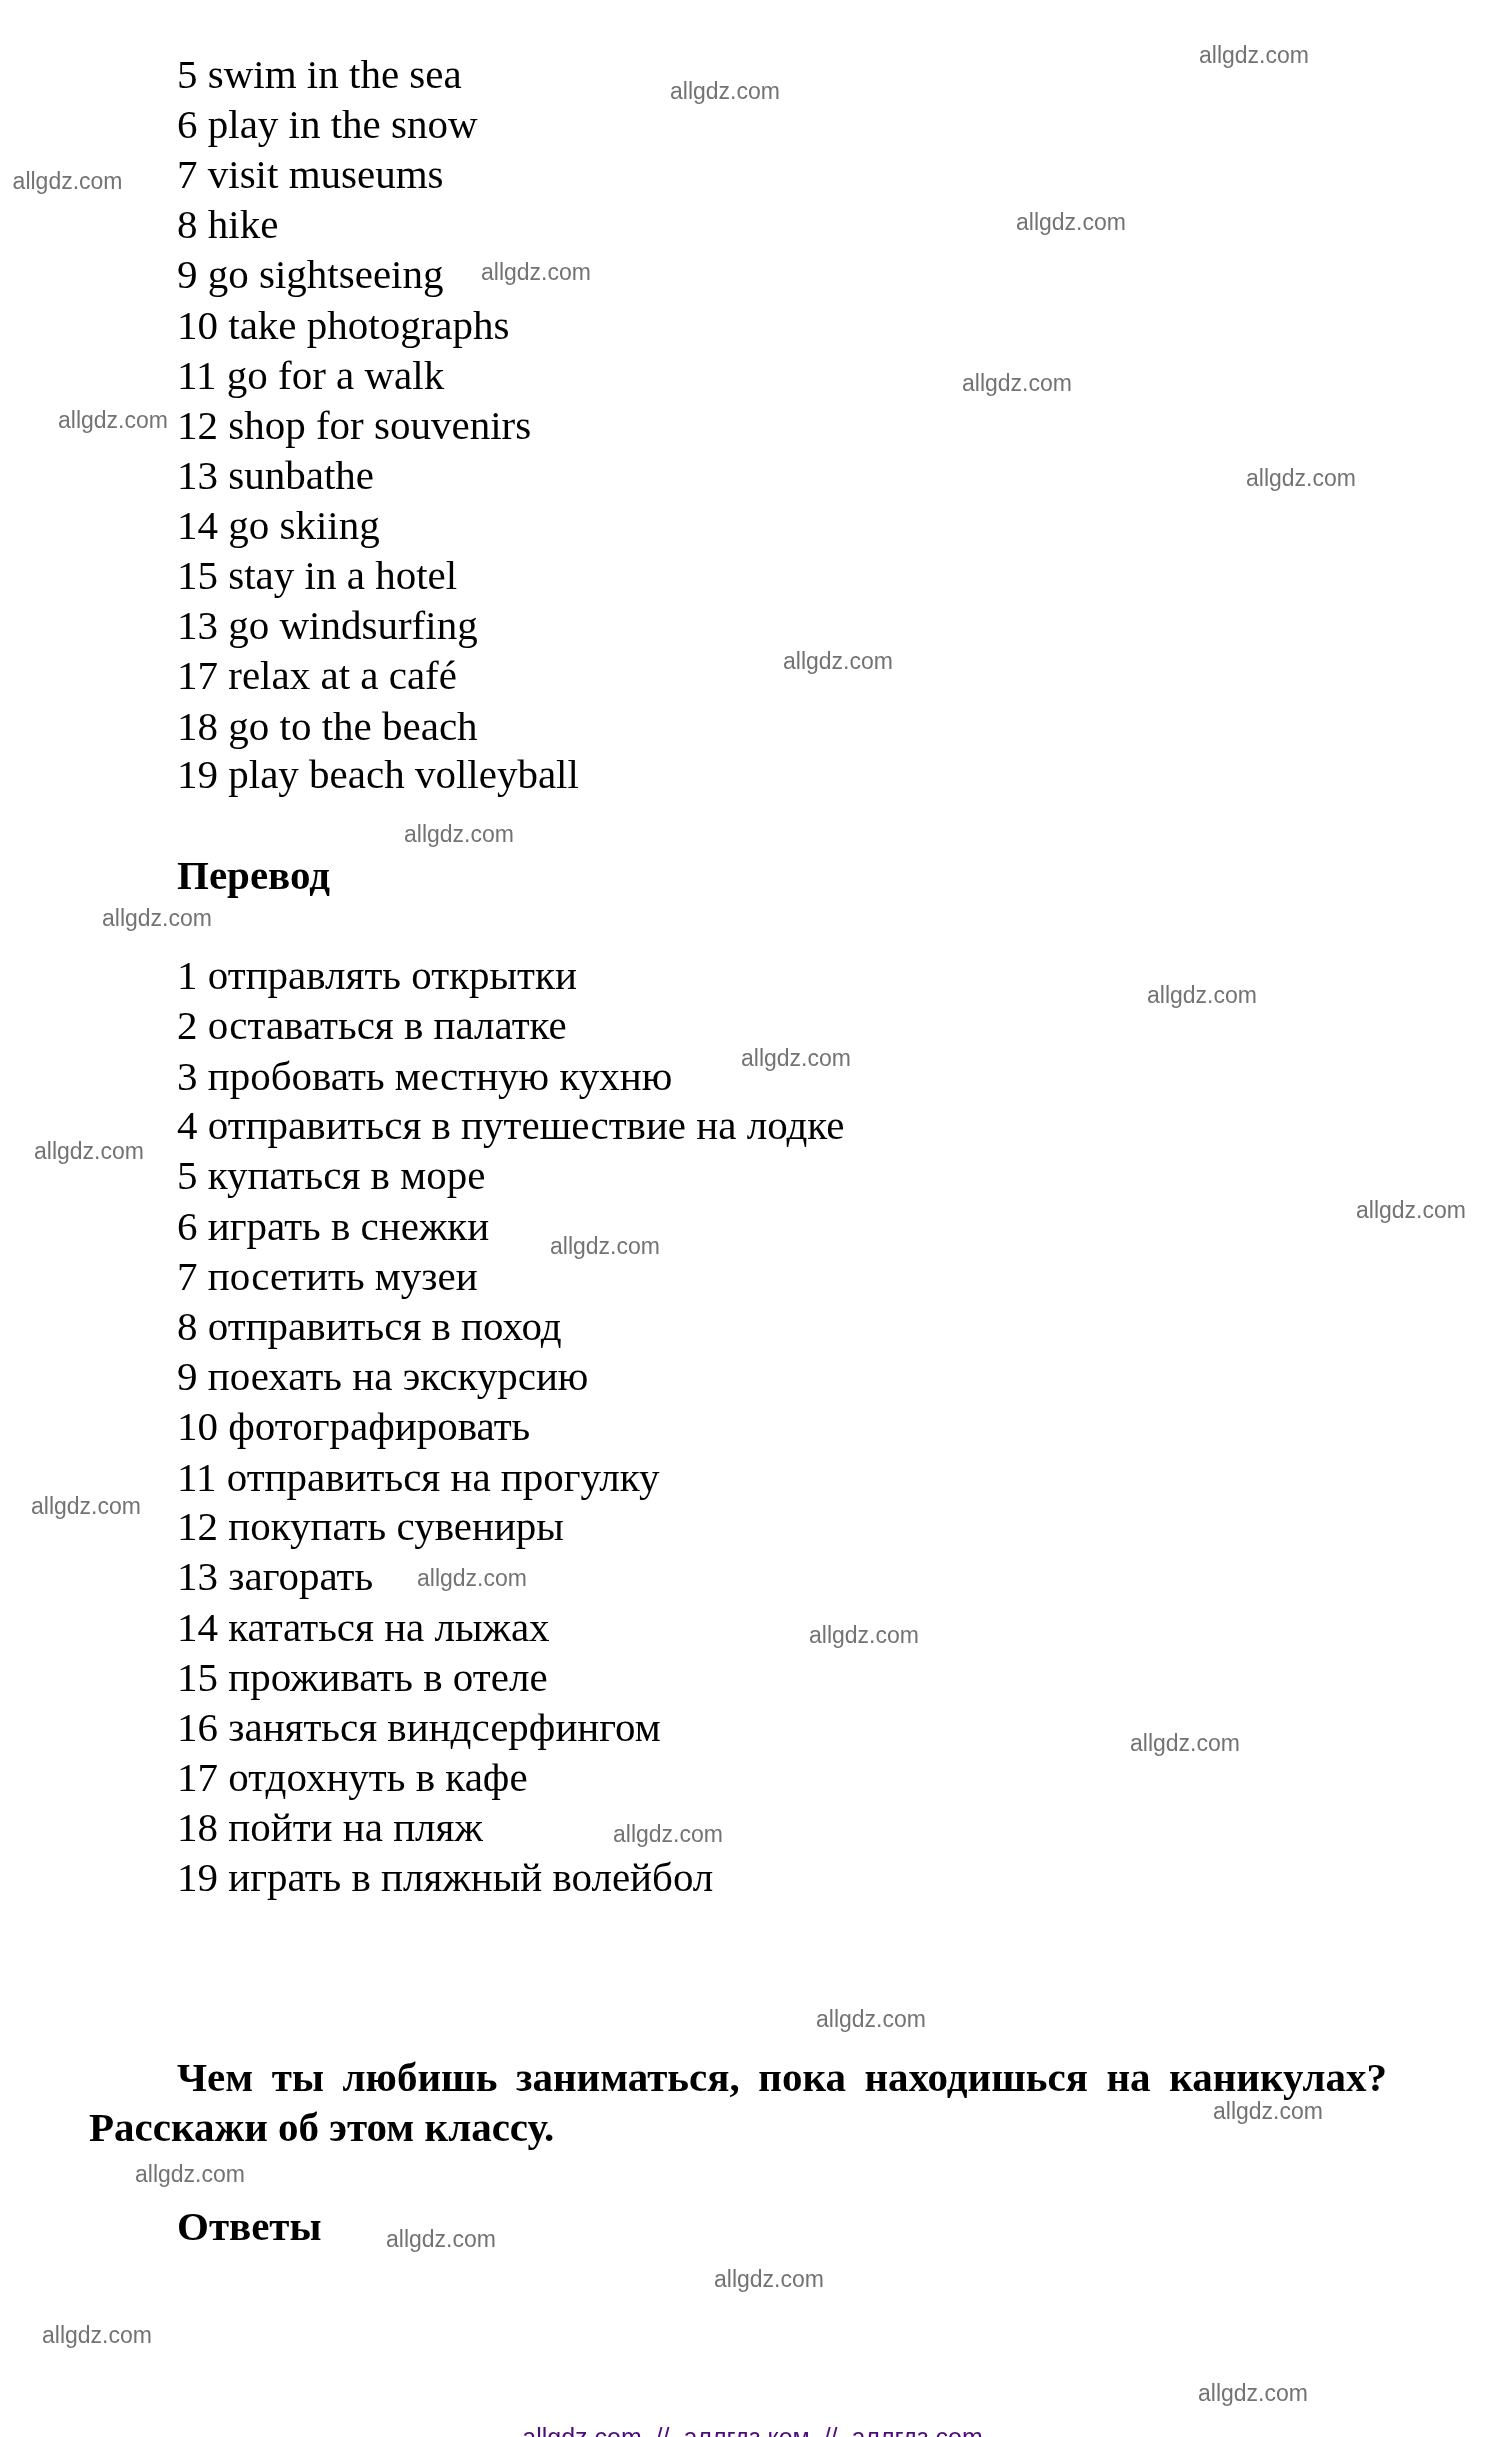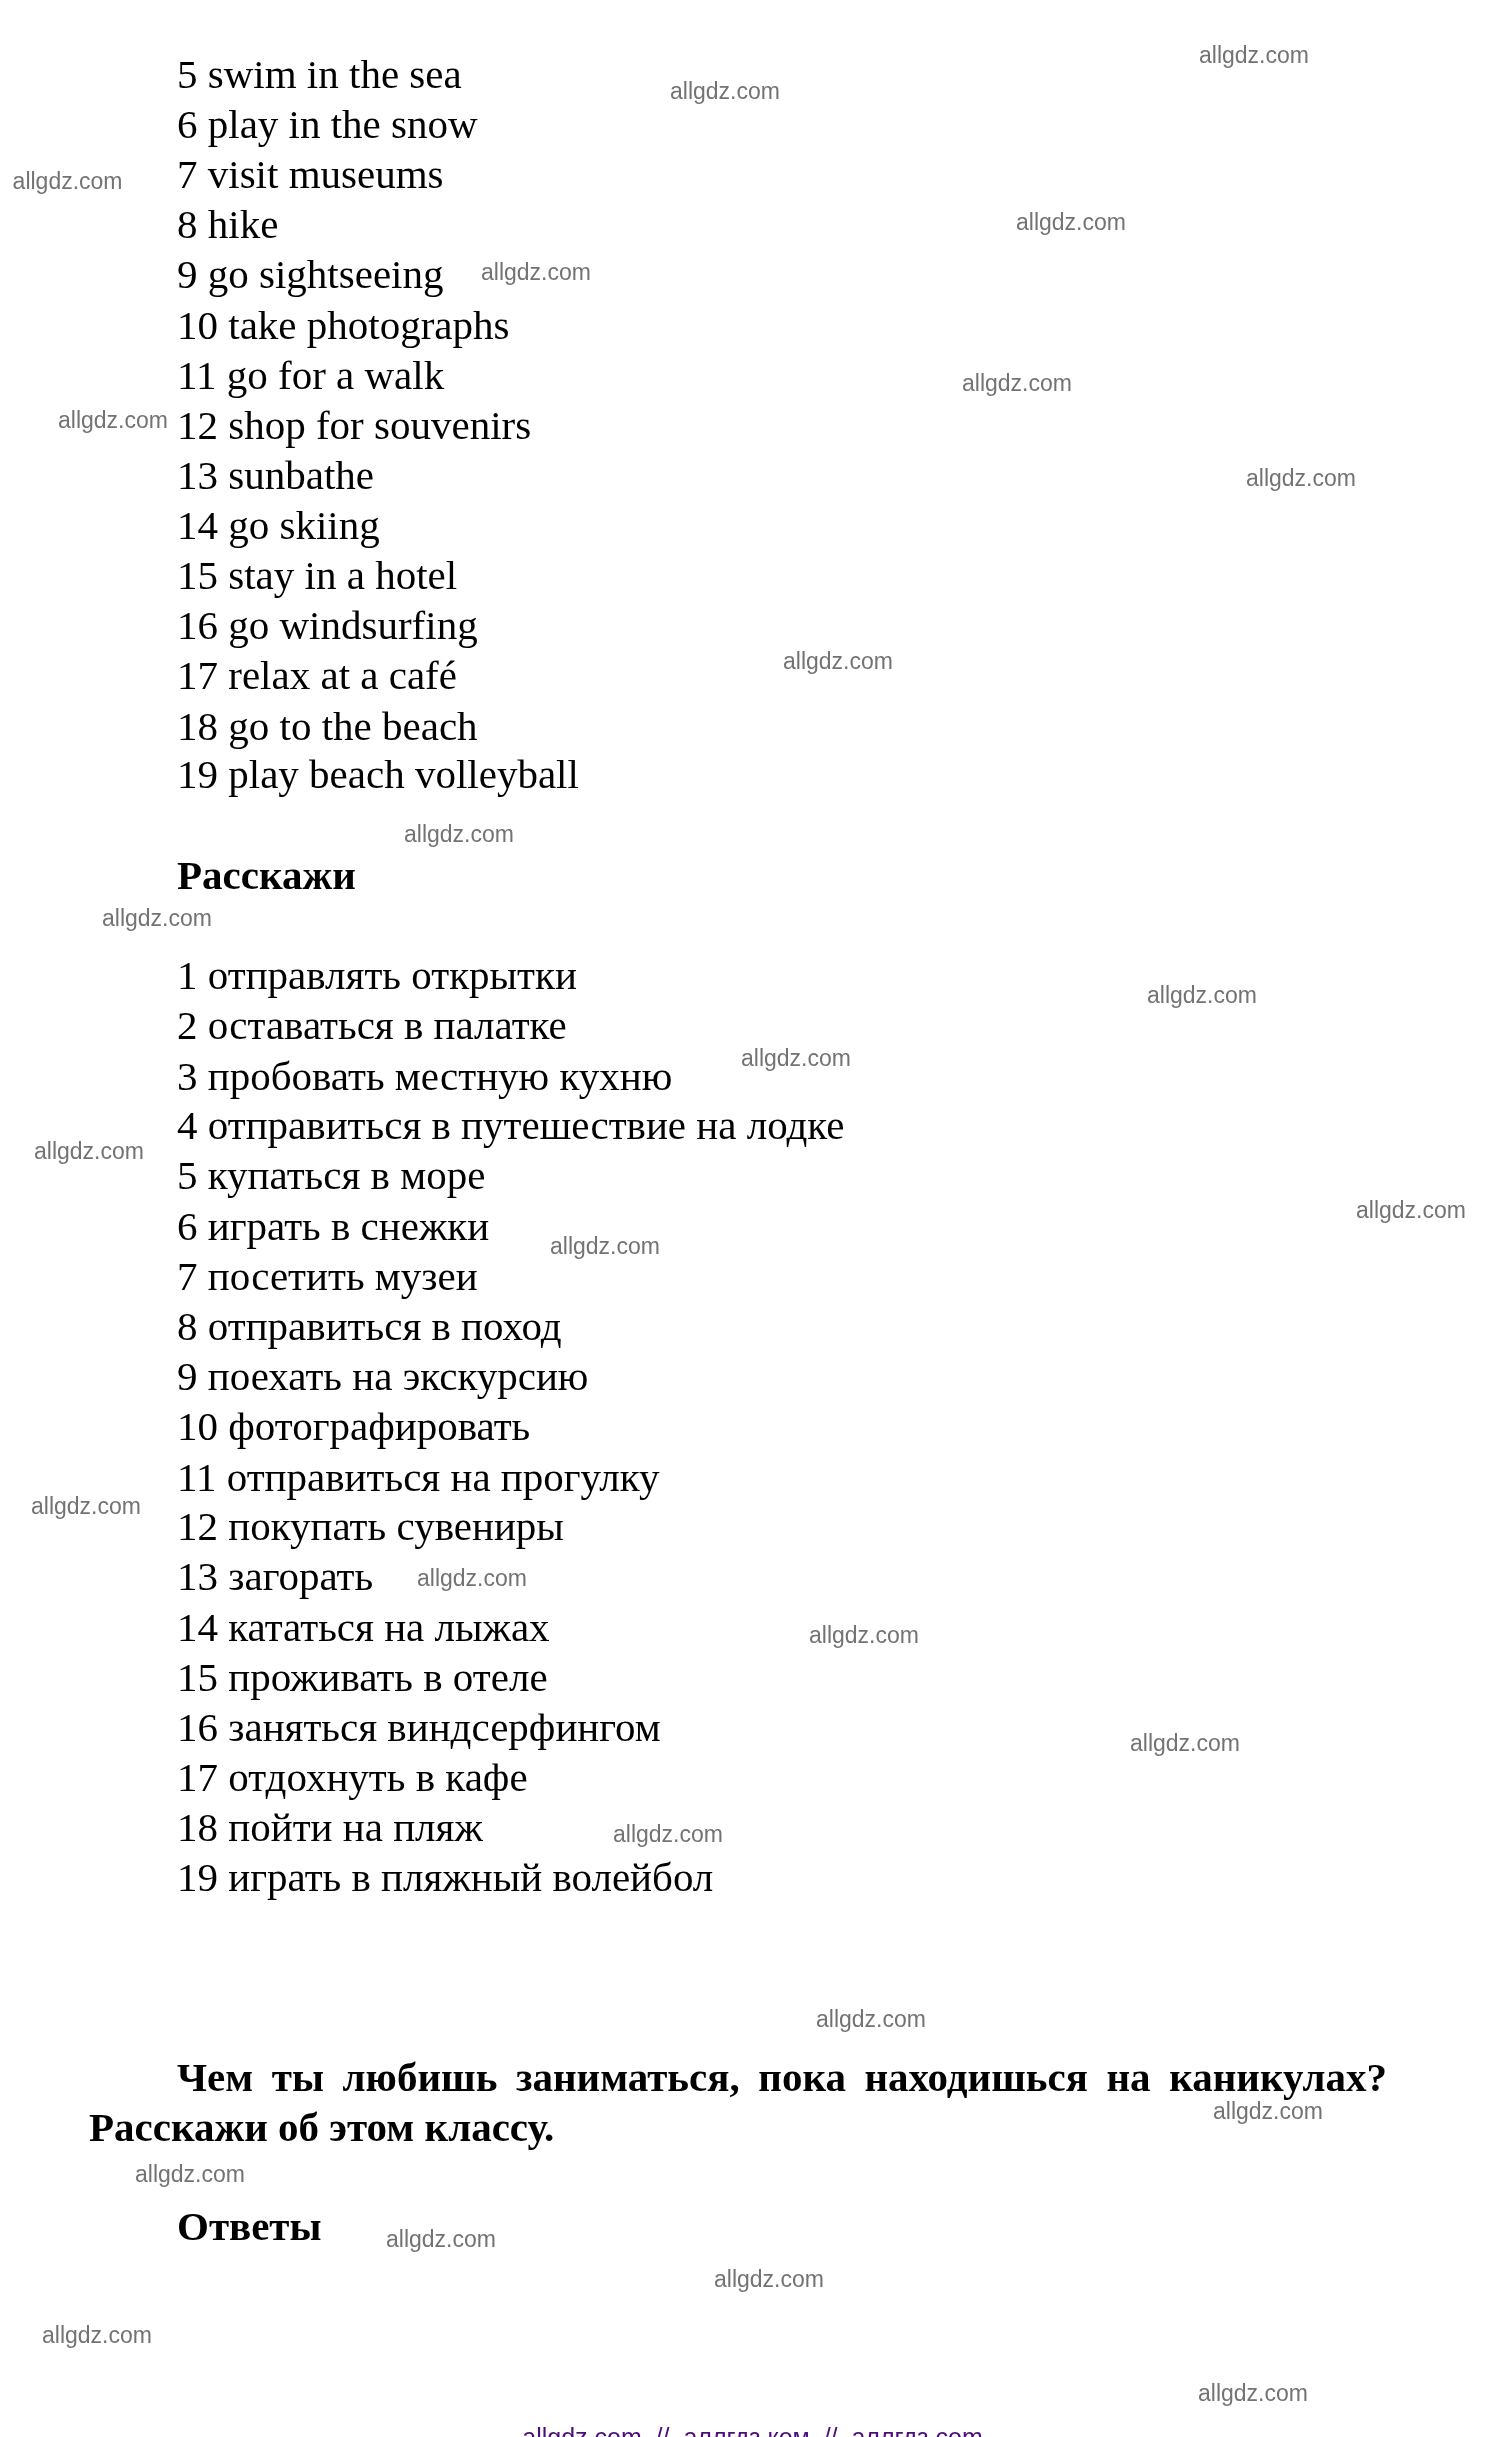--- a/index.html
+++ b/index.html
@@ -47,27 +47,27 @@
     <div class="line" style="top:99px">6 play in the snow</div>
     <div class="line" style="top:149px">7 visit museums</div>
     <div class="line" style="top:199px">8 hike</div>
     <div class="line" style="top:249px">9 go sightseeing</div>
     <div class="line" style="top:300px">10 take photographs</div>
     <div class="line" style="top:350px">11 go for a walk</div>
     <div class="line" style="top:400px">12 shop for souvenirs</div>
     <div class="line" style="top:450px">13 sunbathe</div>
     <div class="line" style="top:500px">14 go skiing</div>
     <div class="line" style="top:550px">15 stay in a hotel</div>
-    <div class="line" style="top:600px">16 go windsurfing</div>
+    <div class="line" style="top:600px">13 go windsurfing</div>
     <div class="line" style="top:650px">17 relax at a café</div>
     <div class="line" style="top:701px">18 go to the beach</div>
     <div class="line" style="top:749px">19 play beach volleyball</div>
   </div>
 
-  <div class="line bold" style="top:850px">Расскажи</div>
+  <div class="line bold" style="top:850px">Перевод</div>
 
   <div>
     <div class="line" style="top:950px">1 отправлять открытки</div>
     <div class="line" style="top:1000px">2 оставаться в палатке</div>
     <div class="line" style="top:1051px">3 пробовать местную кухню</div>
     <div class="line" style="top:1100px">4 отправиться в путешествие на лодке</div>
     <div class="line" style="top:1150px">5 купаться в море</div>
     <div class="line" style="top:1201px">6 играть в снежки</div>
     <div class="line" style="top:1251px">7 посетить музеи</div>
     <div class="line" style="top:1301px">8 отправиться в поход</div>

